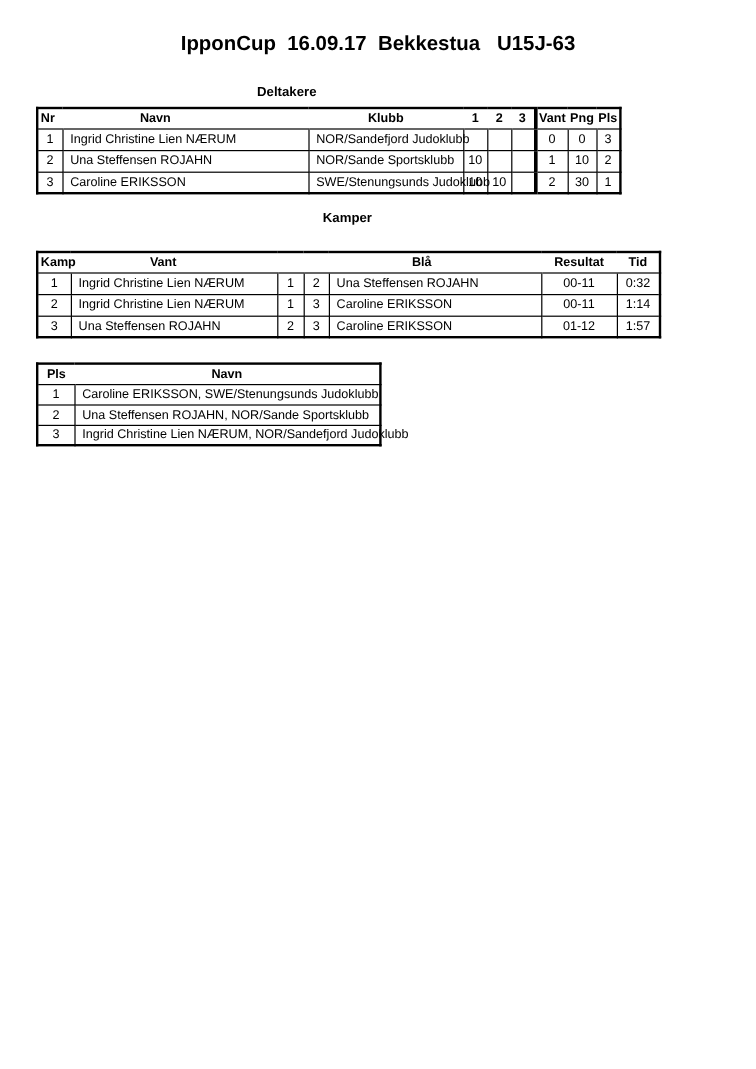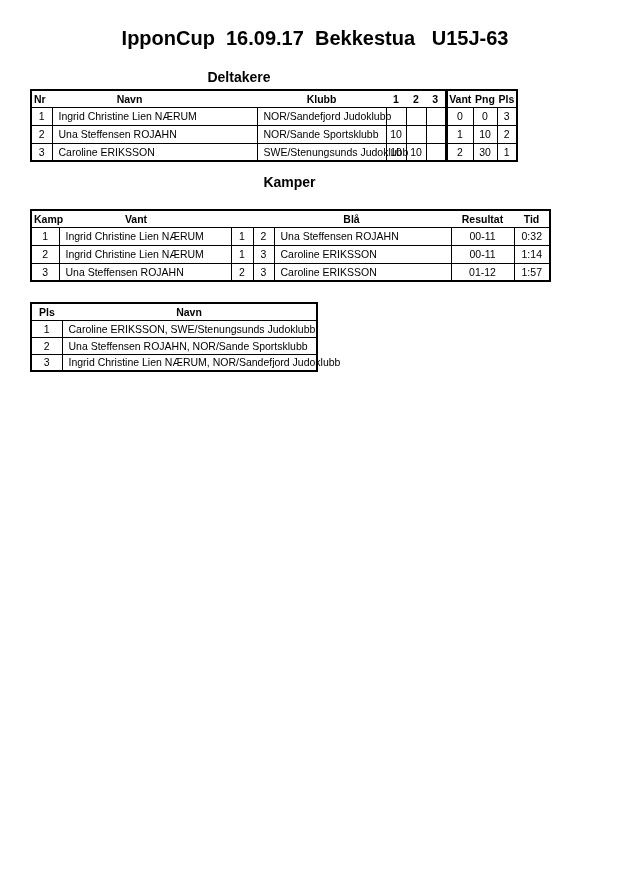--- a/index.html
+++ b/index.html
@@ -10,35 +10,35 @@
     height: 891px;
     background: #ffffff;
     color: #000000;
     font-family: "Liberation Sans", "DejaVu Sans", sans-serif;
     overflow: hidden;
   }
   .report-title {
     position: absolute;
     left: 0; top: 27px; width: 630px;
     text-align: center;
-    font-size: 20px;
+    font-size: 17px;
     font-weight: bold;
     white-space: pre;
   }
   .participants-count {
     position: absolute;
     left: 380px; top: 53px; width: 213px;
     text-align: right;
     font-size: 10px;
     font-weight: bold;
   }
   .section-heading {
     position: absolute;
     text-align: center;
-    font-size: 14px;
+    font-size: 11px;
     font-weight: bold;
     line-height: 15px;
   }
   .heading-deltakere { left: 30px; top: 70px;  width: 418px; }
   .heading-kamper    { left: 30px; top: 175px; width: 519px; }
   .heading-resultater{ left: 30px; top: 287px; width: 286px; margin-top: 14px; }
 
   table {
     position: absolute;
     border-collapse: collapse;

